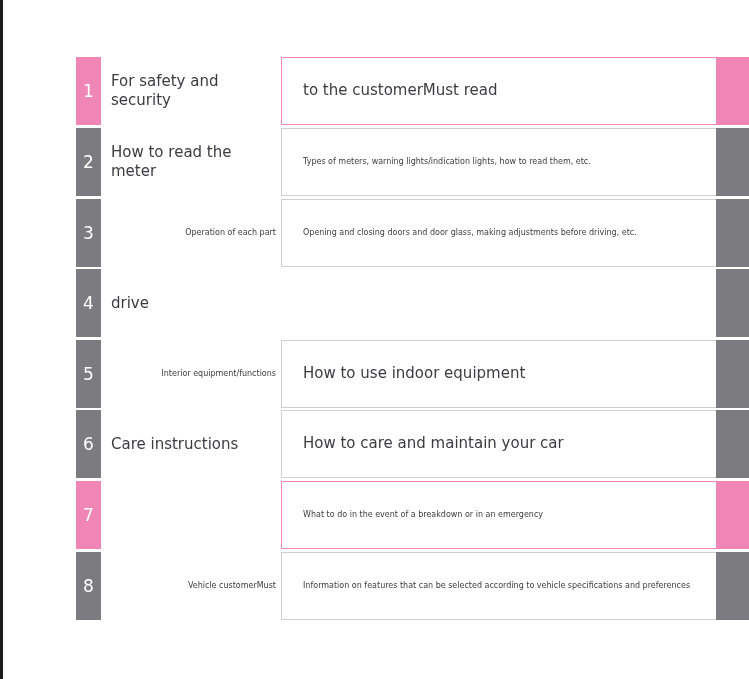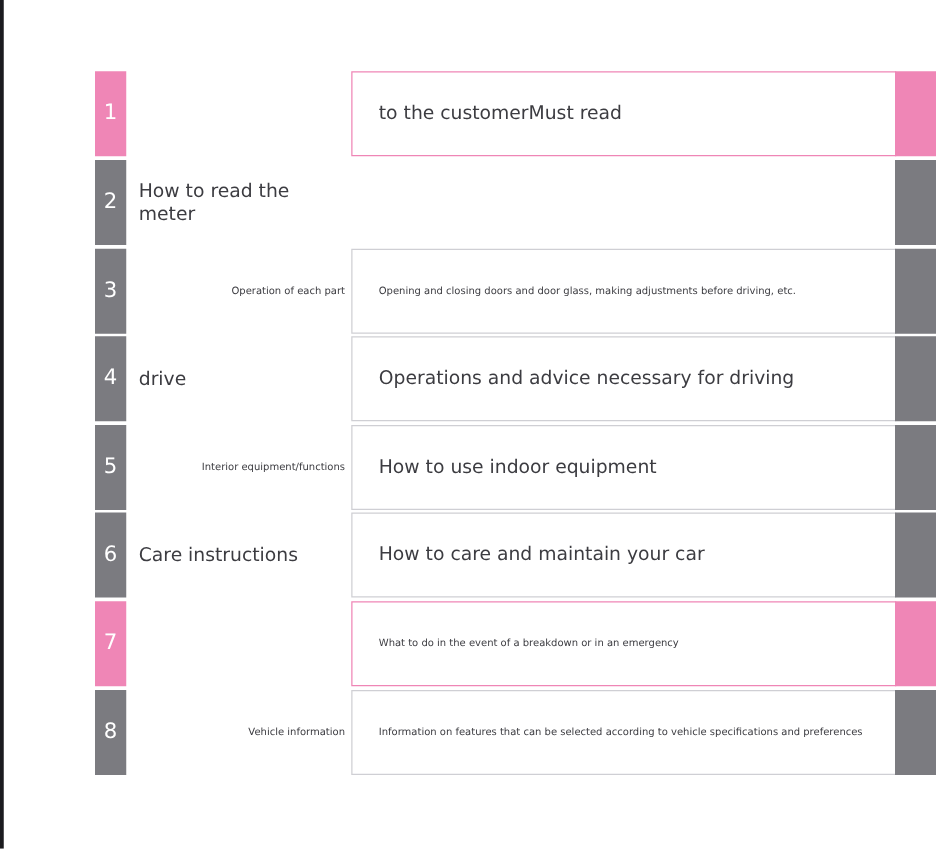--- a/index.html
+++ b/index.html
@@ -115,50 +115,51 @@
 </head>
 <body>
 
 <div id="page-edge-rule"></div>
 
 <div id="toc">
     <div class="toc-row" style="top: 57px; height: 68px;">
       <div class="num-bar" style="background: rgb(239, 134, 182);">
         <span class="num">1</span>
       </div>
+      <div class="chapter-title size-lg">For safety and security</div>
       <div class="desc-box accent">
         <div class="desc-text size-lg">to the customerMust read</div>
       </div>
       <div class="edge-tab" style="background: rgb(239, 134, 182);"></div>
     </div>
     <div class="toc-row" style="top: 128px; height: 68px;">
       <div class="num-bar" style="background: rgb(123, 123, 128);">
         <span class="num">2</span>
       </div>
       <div class="chapter-title size-lg">How to read the meter</div>
+      <div class="desc-box">
+        <div class="desc-text size-sm">Types of meters, warning lights/indication lights, how to read them, etc.</div>
+      </div>
       <div class="edge-tab" style="background: rgb(123, 123, 128);"></div>
     </div>
     <div class="toc-row" style="top: 199px; height: 68px;">
       <div class="num-bar" style="background: rgb(123, 123, 128);">
         <span class="num">3</span>
       </div>
       <div class="chapter-title size-sm">Operation of each part</div>
       <div class="desc-box">
         <div class="desc-text size-sm">Opening and closing doors and door glass, making adjustments before driving, etc.</div>
       </div>
       <div class="edge-tab" style="background: rgb(123, 123, 128);"></div>
     </div>
     <div class="toc-row" style="top: 269px; height: 68px;">
       <div class="num-bar" style="background: rgb(123, 123, 128);">
         <span class="num">4</span>
       </div>
       <div class="chapter-title size-lg">drive</div>
-      <div class="desc-box">
-        <div class="desc-text size-lg">Operations and advice necessary for driving</div>
-      </div>
       <div class="edge-tab" style="background: rgb(123, 123, 128);"></div>
     </div>
     <div class="toc-row" style="top: 340px; height: 68px;">
       <div class="num-bar" style="background: rgb(123, 123, 128);">
         <span class="num">5</span>
       </div>
       <div class="chapter-title size-sm">Interior equipment/functions</div>
       <div class="desc-box">
         <div class="desc-text size-lg">How to use indoor equipment</div>
       </div>
@@ -180,19 +181,19 @@
       </div>
       <div class="desc-box accent">
         <div class="desc-text size-sm">What to do in the event of a breakdown or in an emergency</div>
       </div>
       <div class="edge-tab" style="background: rgb(239, 134, 182);"></div>
     </div>
     <div class="toc-row" style="top: 552px; height: 68px;">
       <div class="num-bar" style="background: rgb(123, 123, 128);">
         <span class="num">8</span>
       </div>
-      <div class="chapter-title size-sm">Vehicle information</div>
+      <div class="chapter-title size-sm">Vehicle customerMust</div>
       <div class="desc-box">
         <div class="desc-text size-sm">Information on features that can be selected according to vehicle specifications and preferences</div>
       </div>
       <div class="edge-tab" style="background: rgb(123, 123, 128);"></div>
     </div>
   </div>
 
 </body></html>

